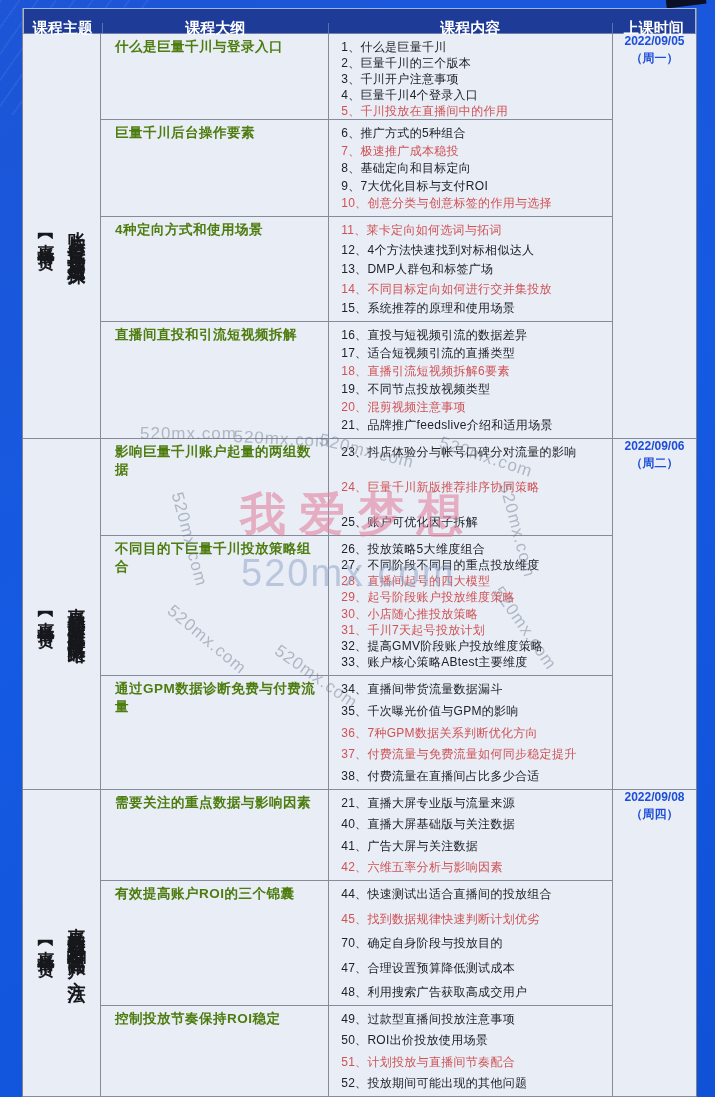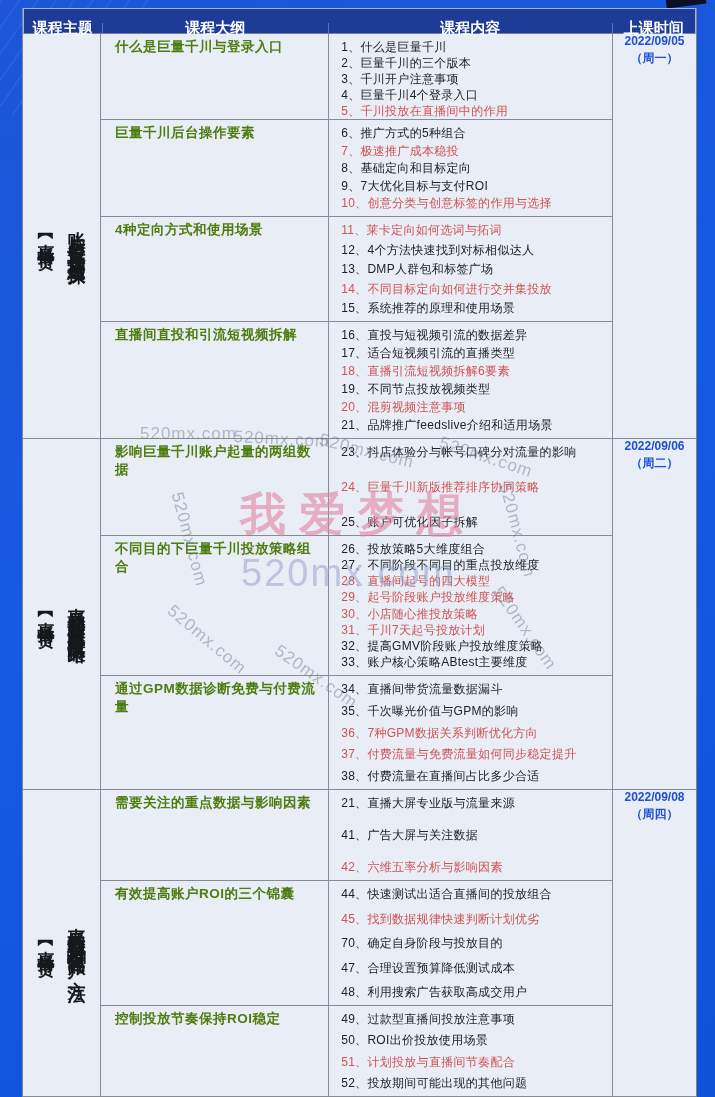--- a/index.html
+++ b/index.html
@@ -221,20 +221,21 @@
           <div class="theme-tag">【直播带货】</div>
           <div class="theme-title"><span>直播间数据分析与提高账户</span><span class="tcy">ROI</span><span>方法</span></div>
         </div>
         <div class="mid">
           <div class="subrow" style="height: 90px;">
             <div class="outline-cell">
               <span>需要关注的重点数据与影响因素</span>
             </div>
             <div class="content-cell">
               <div class="content-item"><span>21、</span><span>直播大屏专业版与流量来源</span></div>
+              <div class="content-item"><span>40、</span><span>直播大屏基础版与关注数据</span></div>
               <div class="content-item"><span>41、</span><span>广告大屏与关注数据</span></div>
               <div class="content-item red"><span>42、</span><span>六维五率分析与影响因素</span></div>
             </div>
           </div>
           <div class="subrow" style="height: 125px;">
             <div class="outline-cell">
               <span>有效提高账户ROI的三个锦囊</span>
             </div>
             <div class="content-cell">
               <div class="content-item"><span>44、</span><span>快速测试出适合直播间的投放组合</span></div>

